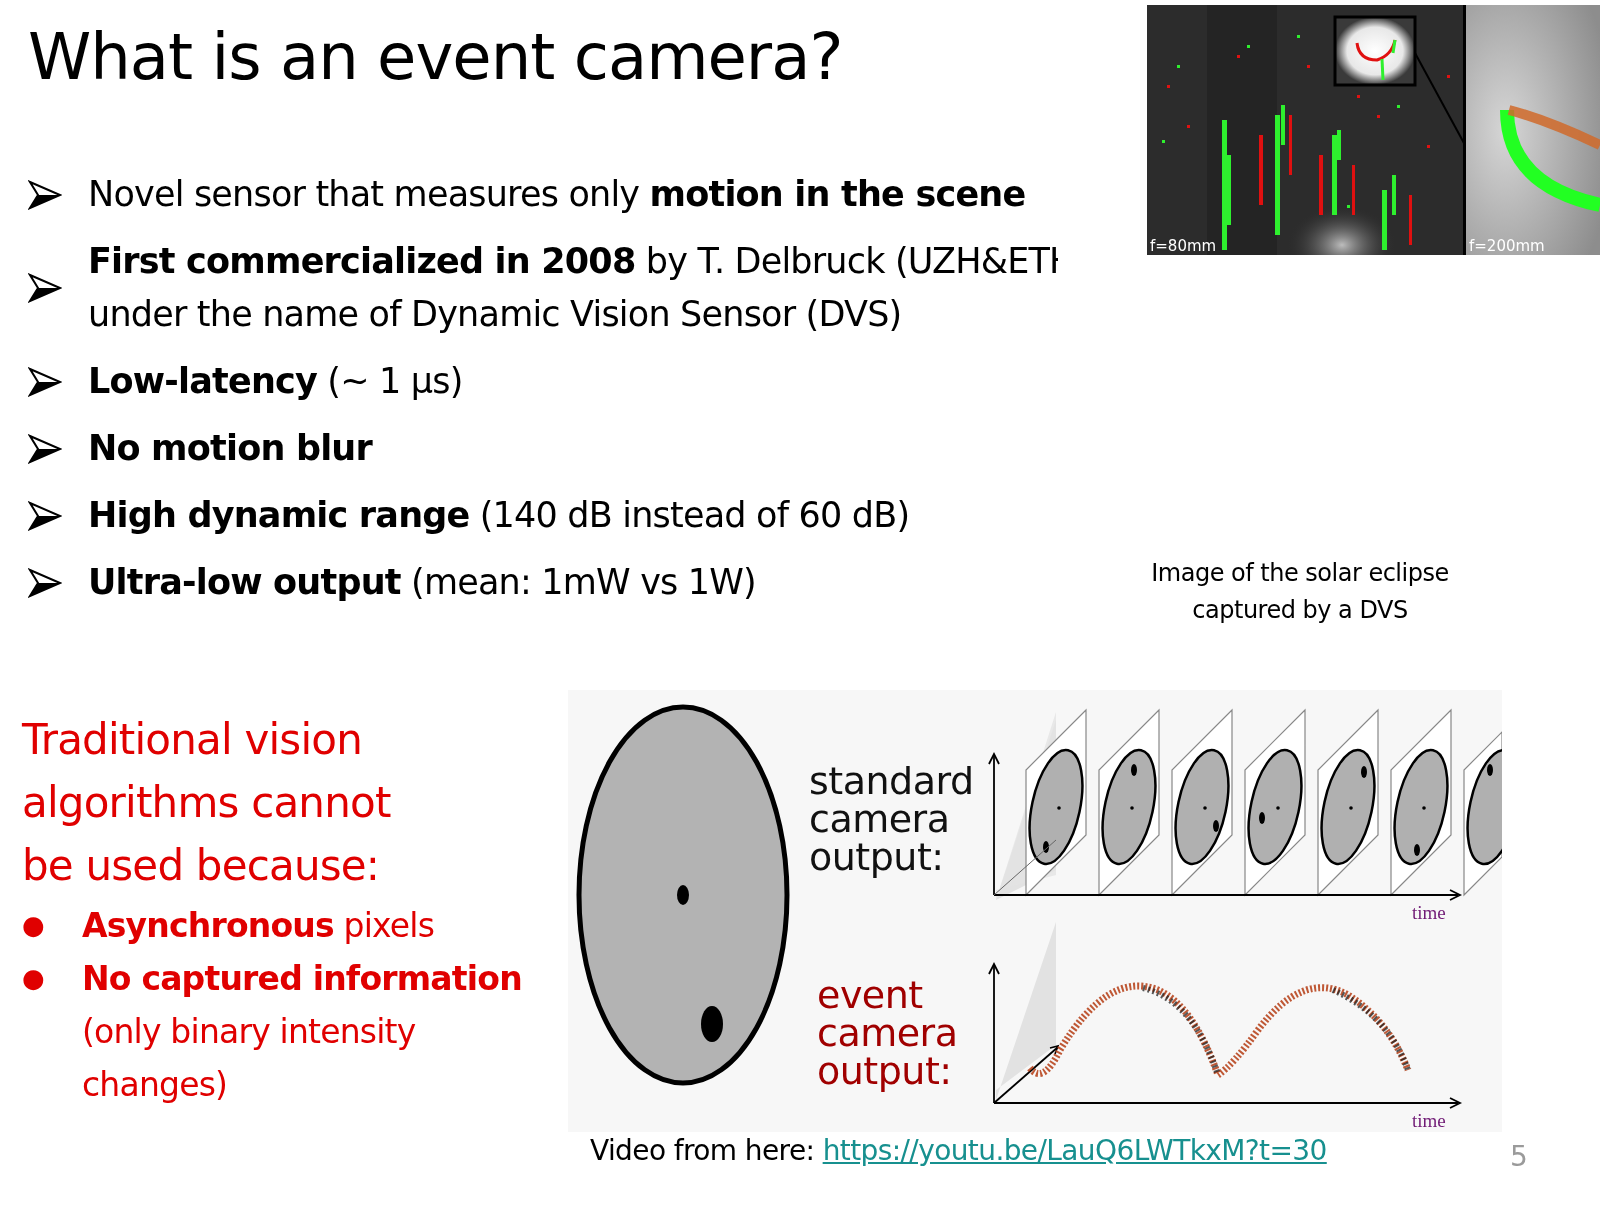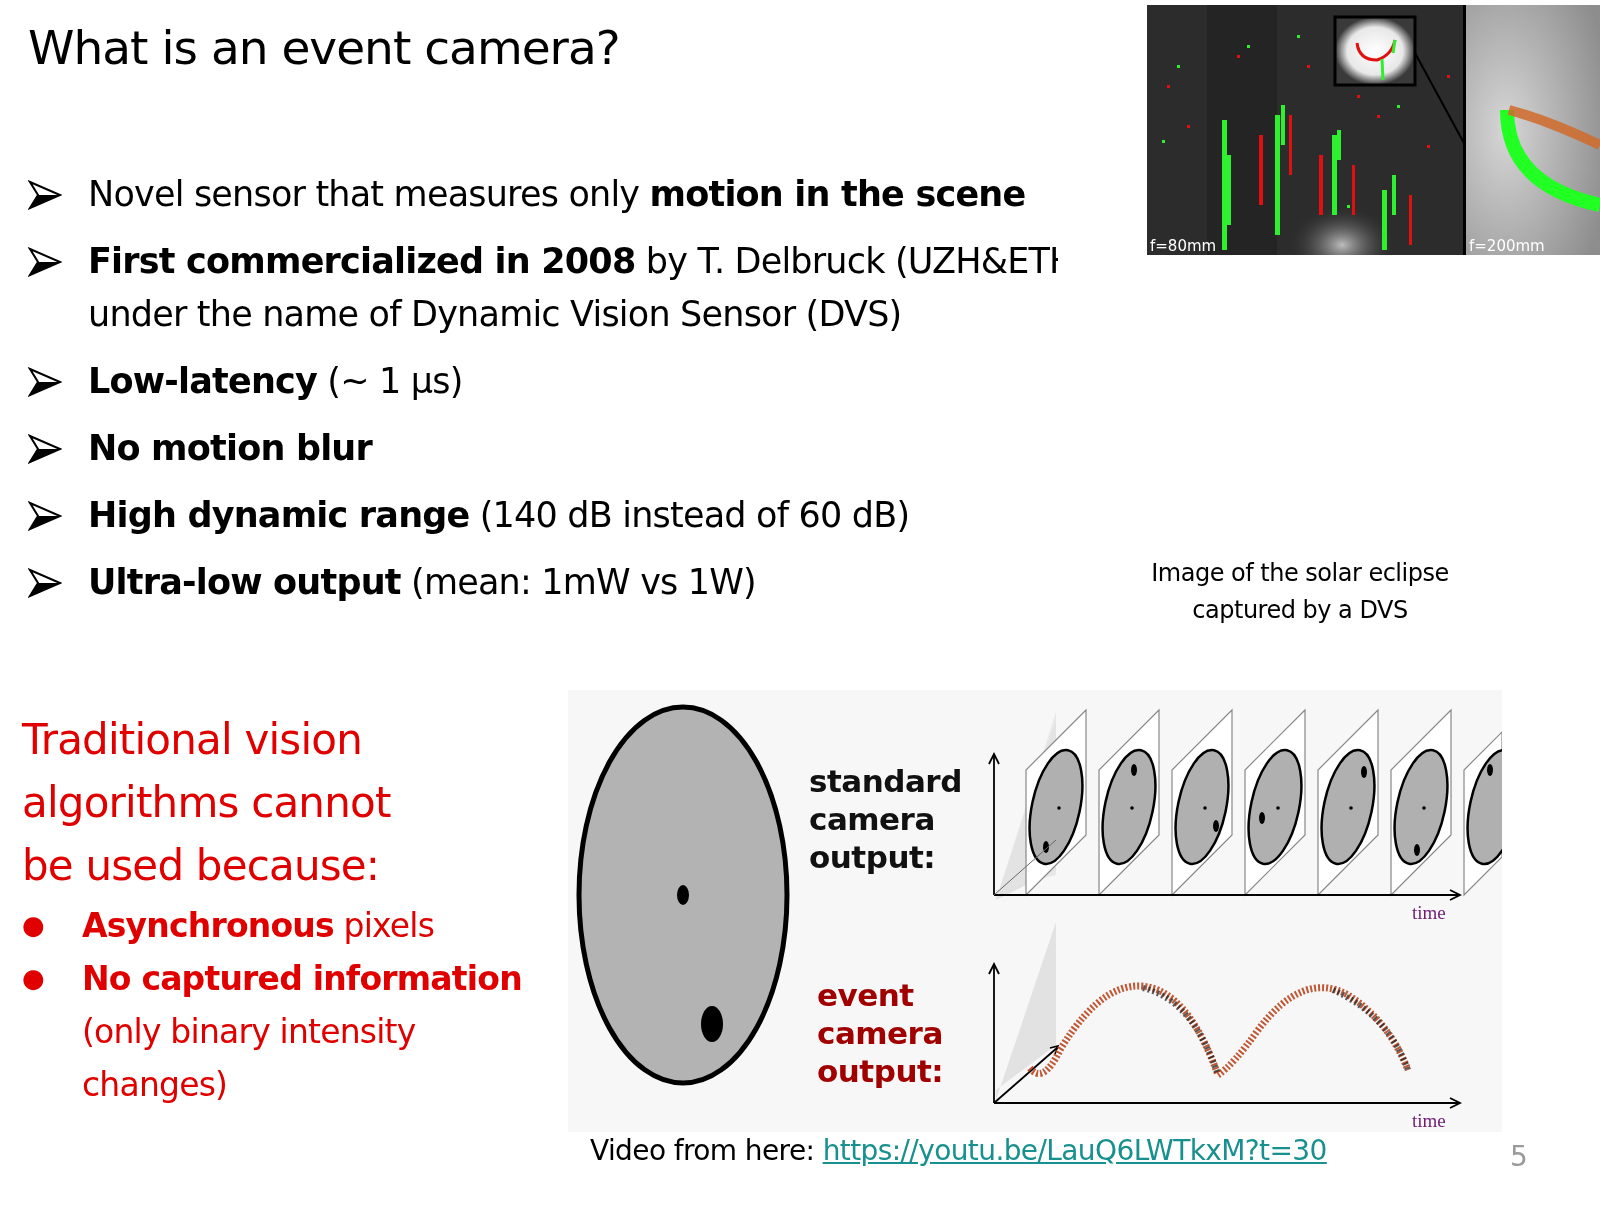--- a/index.html
+++ b/index.html
@@ -3,28 +3,28 @@
 <meta charset="utf-8">
 <style>
   html, body { margin: 0; padding: 0; }
   body {
     width: 1600px; height: 1206px; position: relative; overflow: hidden;
     background: #ffffff; font-family: "Liberation Sans", sans-serif; color: #000;
   }
   .title {
     position: absolute; left: 28px; top: 22px; margin: 0;
     font-family: "DejaVu Sans", sans-serif; font-weight: normal;
-    font-size: 47px; letter-spacing: -1px; line-height: 1.1; color: #000;
+    font-size: 64px; letter-spacing: -1px; line-height: 1.1; color: #000;
   }
   .bullets {
     position: absolute; left: 28px; top: 168px; width: 1030px; overflow: hidden;
     font-family: "DejaVu Sans", sans-serif; font-size: 35px; line-height: 53px;
     letter-spacing: -0.8px;
   }
-  .bullet { display: flex; align-items: flex-start; margin-bottom: 14px; white-space: nowrap; }
+  .bullet { display: flex; align-items: center; margin-bottom: 14px; white-space: nowrap; }
   .bullet .arrow { width: 60px; flex: 0 0 60px; height: 53px; display: flex; align-items: center; }
   .bullet .txt { display: block; }
   .bullet .line2 { display: block; }
   b { font-weight: bold; }
 
   .dvs-img {
     position: absolute; left: 1147px; top: 5px; width: 453px; height: 250px;
     background: #7dd3fc; overflow: hidden;
   }
   .caption {
@@ -38,22 +38,22 @@
   }
   .red-heading { font-size: 42px; line-height: 63px; }
   .red-list { margin: 2px 0 0 0; padding: 0; list-style: none; font-size: 33px; line-height: 53px; }
   .red-list li { display: flex; }
   .red-list .dot { width: 60px; flex: 0 0 60px; font-size: 26px; }
 
   .diagram {
     position: absolute; left: 568px; top: 690px; width: 934px; height: 442px; background: #f7f7f7;
   }
   .diag-label {
-    position: absolute; font-family: "DejaVu Sans", sans-serif; font-weight: bold;
-    font-size: 31px; line-height: 38px; letter-spacing: -0.5px;
+    position: absolute; font-family: "DejaVu Sans", sans-serif; font-weight: normal;
+    font-size: 38px; line-height: 38px; letter-spacing: -0.5px;
   }
   .time-label {
     position: absolute; font-family: Liberation Serif, serif; font-size: 19px; color: #701a75;
   }
 
   .footer {
     position: absolute; left: 590px; top: 1134px;
     font-family: "DejaVu Sans", sans-serif; font-size: 28px; letter-spacing: -0.6px;
   }
   .footer a { color: #17908f; text-decoration: underline; }

